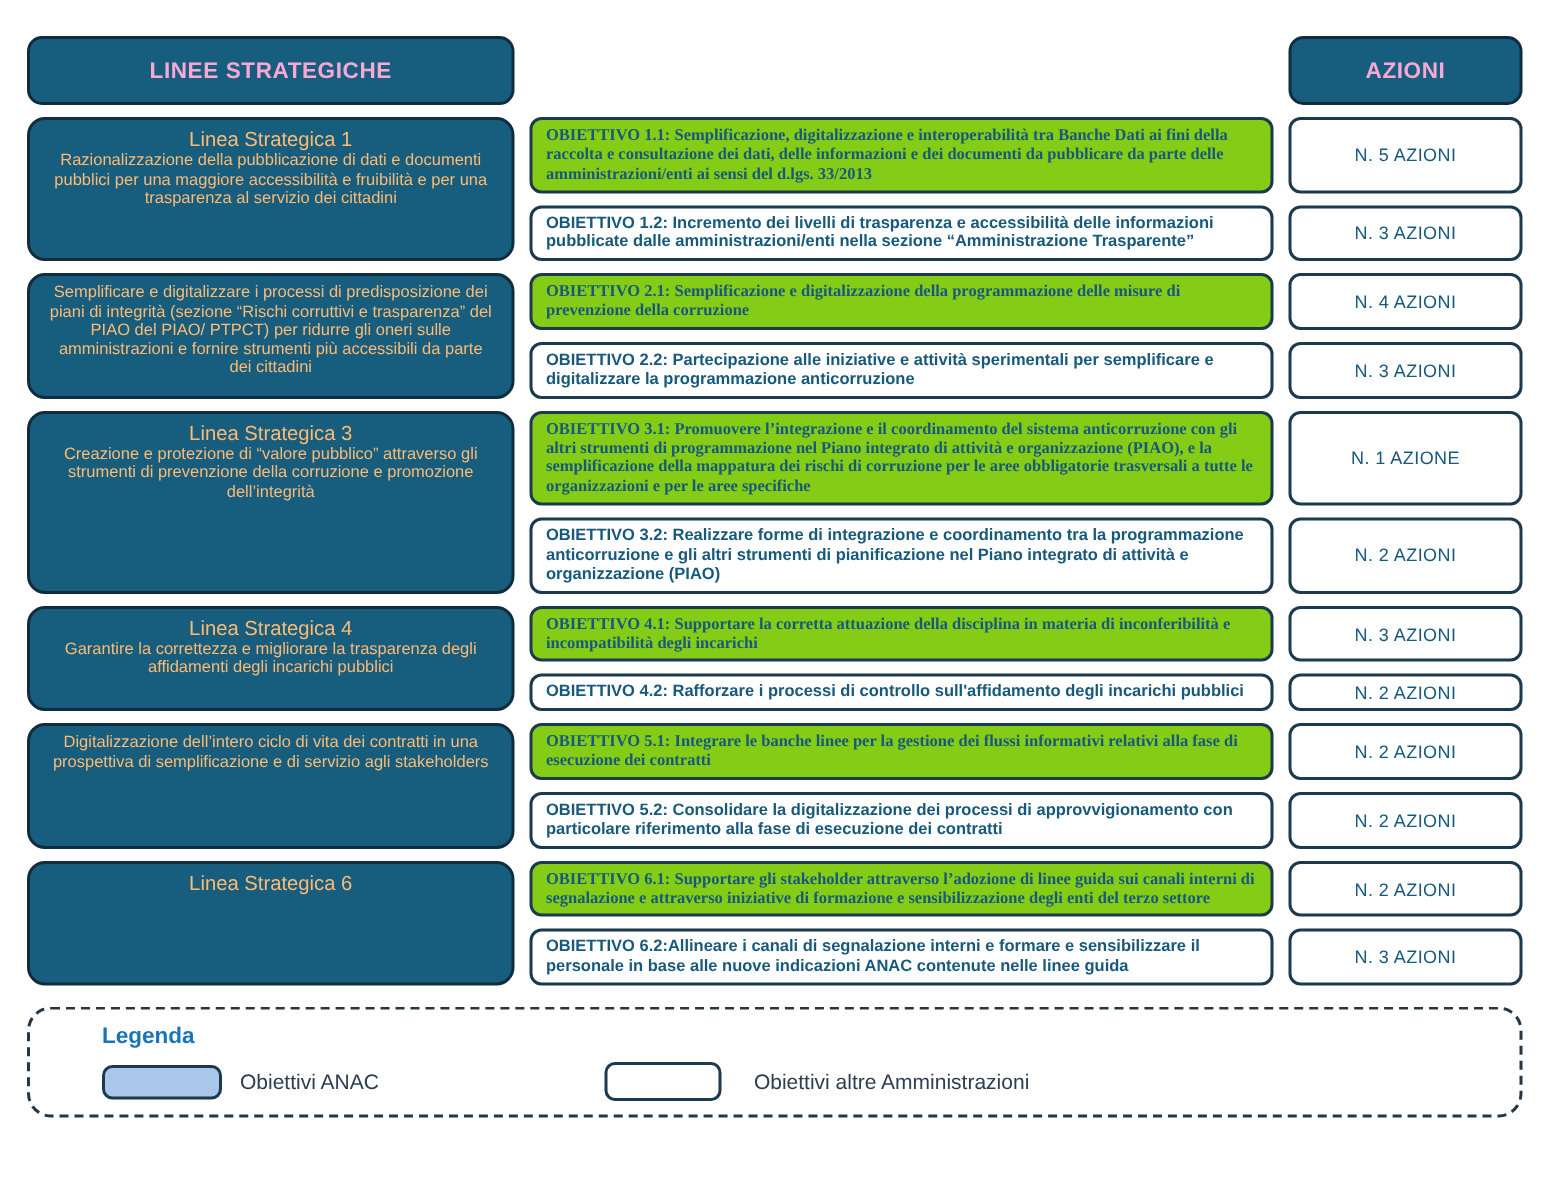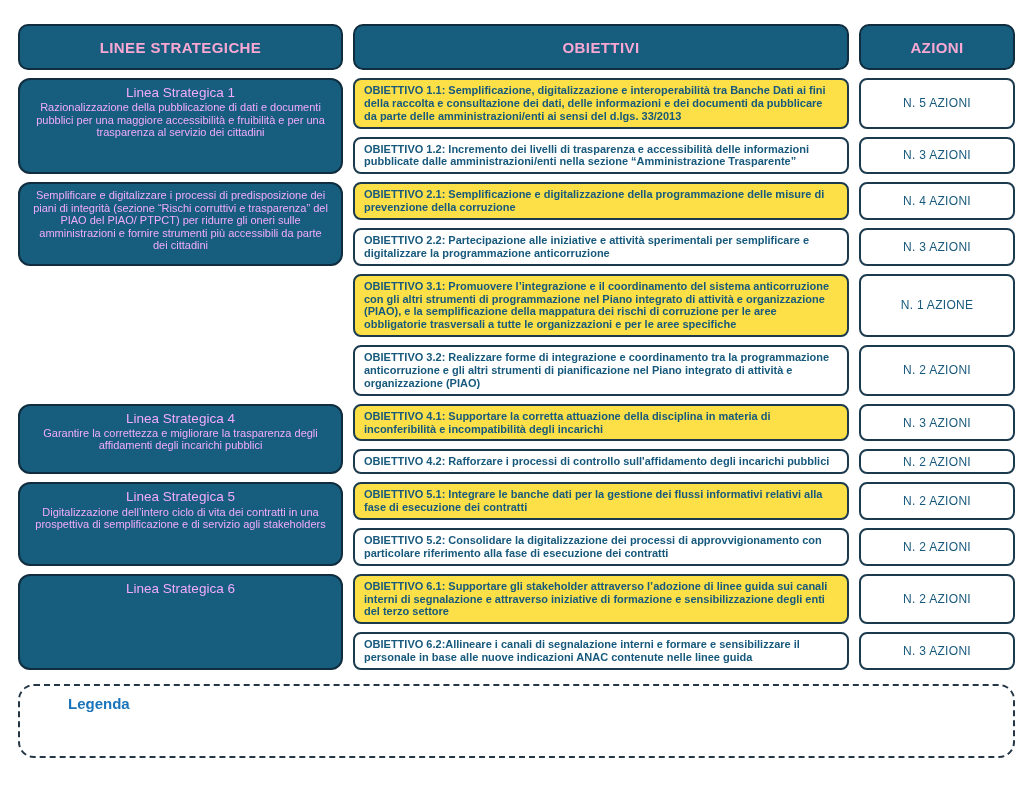--- a/index.html
+++ b/index.html
@@ -24,21 +24,21 @@
     color: #f9a8d4;
     font-weight: bold;
     font-size: 15px;
     letter-spacing: .4px;
     display: flex; align-items: center; justify-content: center;
   }
   .linea {
     background: #175e7e;
     border: 2px solid #0f2d3f;
     border-radius: 12px;
-    color: #f0abfc;
+    color: #fdba74;
     padding: 5px 11px 7px 11px;
   }
   .linea .lt {
     text-align: center;
     font-size: 13.5px;
     line-height: 1.2;
   }
   .linea .lb {
     font-size: 11px;
     line-height: 1.14;
@@ -46,21 +46,21 @@
   }
   .obj {
     border-radius: 8px;
     color: #17597c;
     font-weight: bold;
     font-size: 11px;
     line-height: 1.17;
     padding: 4px 9px;
     display: flex; align-items: center;
   }
-  .obj.anac { background: #fde047; border: 2px solid #1b3a4e; }
+  .obj.anac { background: #84cc16; border: 2px solid #1b3a4e; font-family: Liberation Serif, serif; }
   .obj.altre { background: #ffffff; border: 2px solid #1b3a4e; }
   .act {
     background: #ffffff;
     border: 2px solid #1b3a4e;
     border-radius: 8px;
     color: #17597c;
     font-weight: normal;
     font-size: 12px;
     letter-spacing: .3px;
     display: flex; align-items: center; justify-content: center;
@@ -92,40 +92,40 @@
   .legend-label { color: #2c3e50; font-size: 14px; }
 </style>
 </head>
 <body>
 
 <div class="diagram">
 
   <div class="col-header" style="grid-column:1;grid-row:1">
       <span>LINEE STRATEGICHE</span>
     </div>
-  <div class="col-header" style="grid-column:2;grid-row:1">
-      <span>OBIETTIVI</span>
-    </div>
   <div class="col-header" style="grid-column:3;grid-row:1">
       <span>AZIONI</span>
     </div>
 
   <div class="linea" style="grid-column:1;grid-row:2/span 2">
     <div class="lt">Linea Strategica 1</div>
     <div class="lb">Razionalizzazione della pubblicazione di dati e documenti pubblici per una maggiore accessibilità e fruibilità e per una trasparenza al servizio dei cittadini</div>
   </div>
   <div class="linea" style="grid-column:1;grid-row:4/span 2">
     <div class="lb">Semplificare e digitalizzare i processi di predisposizione  dei piani di integrità (sezione “Rischi corruttivi e trasparenza” del PIAO del PIAO/ PTPCT) per ridurre gli oneri sulle amministrazioni e fornire strumenti più accessibili da parte dei cittadini</div>
   </div>
+  <div class="linea" style="grid-column:1;grid-row:6/span 2">
+    <div class="lt">Linea Strategica 3</div>
+    <div class="lb">Creazione e protezione di “valore pubblico” attraverso gli strumenti di prevenzione della corruzione e promozione dell’integrità</div>
+  </div>
   <div class="linea" style="grid-column:1;grid-row:8/span 2">
     <div class="lt">Linea Strategica 4</div>
     <div class="lb">Garantire la correttezza e migliorare la trasparenza degli affidamenti degli incarichi pubblici</div>
   </div>
   <div class="linea" style="grid-column:1;grid-row:10/span 2">
-    <div class="lt">Linea Strategica 5</div>
     <div class="lb">Digitalizzazione dell’intero ciclo di vita dei contratti in una prospettiva di semplificazione e di servizio agli stakeholders</div>
   </div>
   <div class="linea" style="grid-column:1;grid-row:12/span 2">
     <div class="lt">Linea Strategica 6</div>
   </div>
 
   <div class="obj anac" style="grid-column:2;grid-row:2">
       <span>OBIETTIVO 1.1: Semplificazione, digitalizzazione e interoperabilità tra Banche Dati ai fini della raccolta e consultazione dei dati, delle informazioni  e dei documenti da pubblicare da parte delle amministrazioni/enti  ai sensi del d.lgs. 33/2013</span>
     </div>
   <div class="act" style="grid-column:3;grid-row:2">
@@ -167,21 +167,21 @@
   <div class="act" style="grid-column:3;grid-row:8">
       <span>N. 3 AZIONI</span>
     </div>
   <div class="obj altre" style="grid-column:2;grid-row:9">
       <span>OBIETTIVO 4.2: Rafforzare i processi di controllo sull'affidamento degli incarichi pubblici</span>
     </div>
   <div class="act" style="grid-column:3;grid-row:9">
       <span>N. 2 AZIONI</span>
     </div>
   <div class="obj anac" style="grid-column:2;grid-row:10">
-      <span>OBIETTIVO 5.1: Integrare le banche dati per la gestione dei flussi informativi relativi alla fase di esecuzione dei contratti</span>
+      <span>OBIETTIVO 5.1: Integrare le banche linee per la gestione dei flussi informativi relativi alla fase di esecuzione dei contratti</span>
     </div>
   <div class="act" style="grid-column:3;grid-row:10">
       <span>N. 2 AZIONI</span>
     </div>
   <div class="obj altre" style="grid-column:2;grid-row:11">
       <span>OBIETTIVO 5.2: Consolidare la digitalizzazione  dei processi di approvvigionamento con particolare riferimento alla fase di esecuzione dei contratti</span>
     </div>
   <div class="act" style="grid-column:3;grid-row:11">
       <span>N. 2 AZIONI</span>
     </div>
@@ -195,13 +195,19 @@
       <span>OBIETTIVO 6.2:Allineare i canali di segnalazione interni e formare e sensibilizzare il personale in base alle nuove indicazioni  ANAC contenute nelle linee guida</span>
     </div>
   <div class="act" style="grid-column:3;grid-row:13">
       <span>N. 3 AZIONI</span>
     </div>
 
 </div>
 
 <div class="legend">
   <div class="legend-title">Legenda</div>
+  <div class="legend-row">
+    <div class="swatch anac"></div>
+    <div class="legend-label">Obiettivi ANAC</div>
+    <div class="swatch altre"></div>
+    <div class="legend-label">Obiettivi altre Amministrazioni</div>
+  </div>
 </div>
 
 </body></html>

